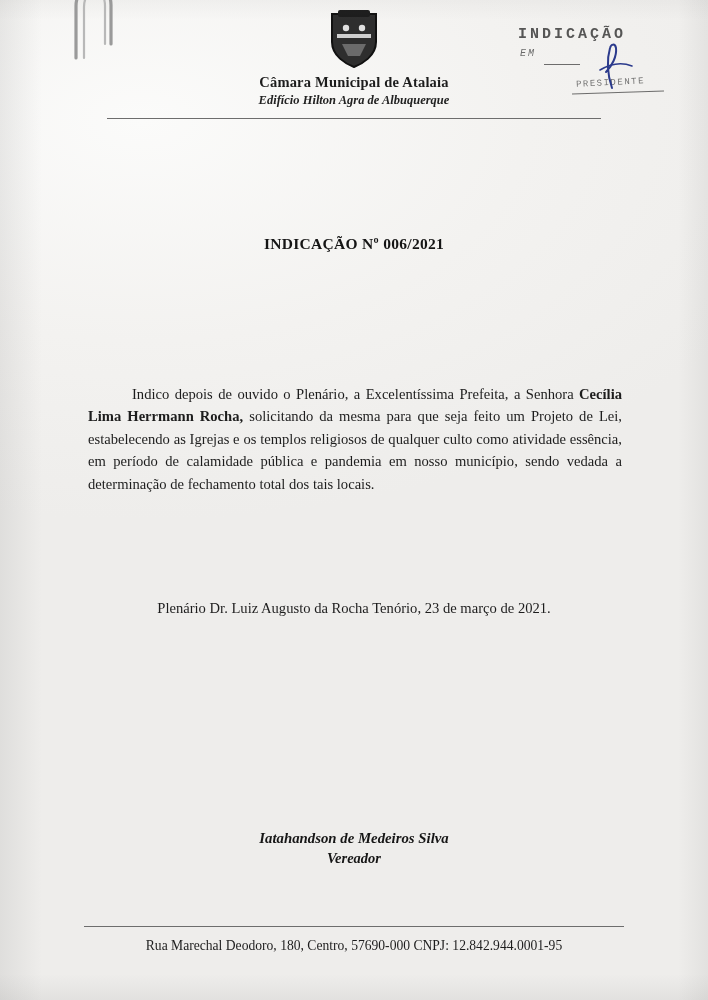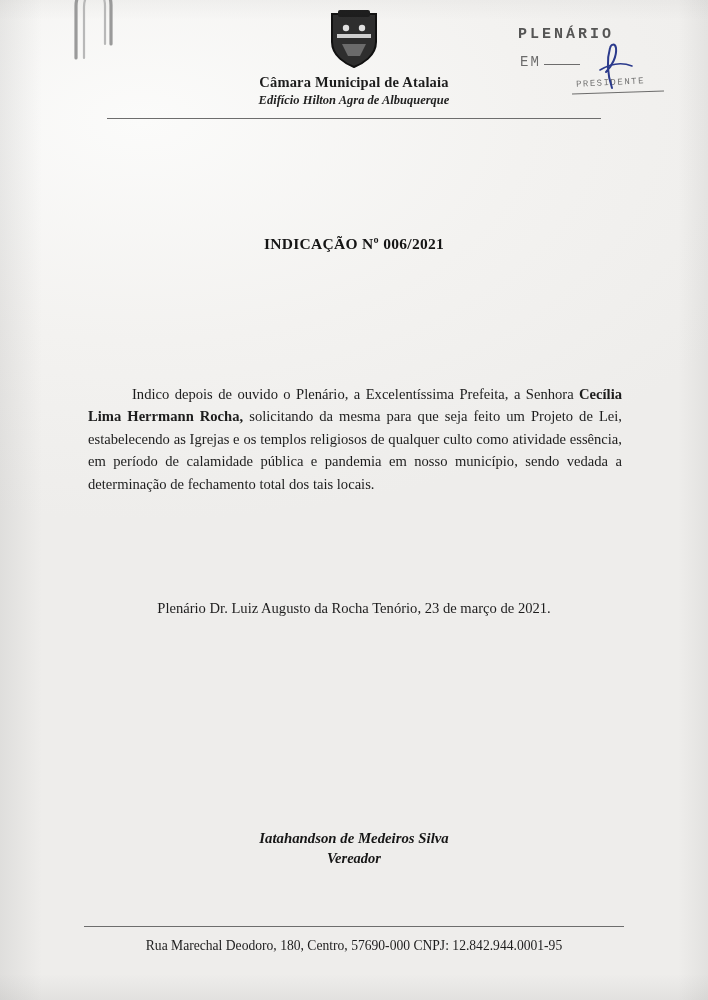--- a/index.html
+++ b/index.html
@@ -101,26 +101,27 @@
     font-family: "Liberation Mono", monospace;
     font-size: 15px;
     letter-spacing: 3px;
     color: #3a3a3a;
     font-weight: bold;
     opacity: 0.85;
   }
   .stamp-em {
     position: absolute;
     left: 4px;
-    top: 34px;
+    top: 28px;
     font-family: "Liberation Mono", monospace;
-    font-size: 14px;
+    font-size: 10px;
     letter-spacing: 2px;
     color: #4a4a4a;
     opacity: 0.8;
+    font-style: italic;
   }
   .stamp-role {
     position: absolute;
     left: 60px;
     top: 58px;
     font-family: "Liberation Mono", monospace;
     font-size: 9px;
     letter-spacing: 1.5px;
     color: #4a4a4a;
     opacity: 0.75;
@@ -250,21 +251,21 @@
         <circle cx="38" cy="20" r="3.2" fill="#e0e0e0"></circle>
         <path d="M18 36 L42 36 L36 48 L24 48 Z" fill="#6b6b6b"></path>
       </svg>
     </div>
     <div class="org-name">Câmara Municipal de Atalaia</div>
     <div class="org-sub">Edifício Hilton Agra de Albuquerque</div>
   </div>
   <div class="header-rule"></div>
 
   <div class="stamp">
-    <div class="stamp-word">PLENÁRIO</div>
+    <div class="stamp-word">INDICAÇÃO</div>
     <div class="stamp-em">EM</div>
     <div class="stamp-line-1"></div>
     <div class="stamp-line-2"></div>
     <div class="stamp-role">PRESIDENTE</div>
     <div class="signature-mark">
       <svg width="60" height="50" viewBox="0 0 60 50">
         <path d="M30 48 C26 36 24 22 28 8 C29 4 33 3 34 8 C35 16 30 26 24 32" fill="none" stroke="#2b3a8c" stroke-width="2" stroke-linecap="round"></path>
         <path d="M18 30 C28 24 40 22 50 26" fill="none" stroke="#2b3a8c" stroke-width="1.6" stroke-linecap="round"></path>
       </svg>
     </div>

